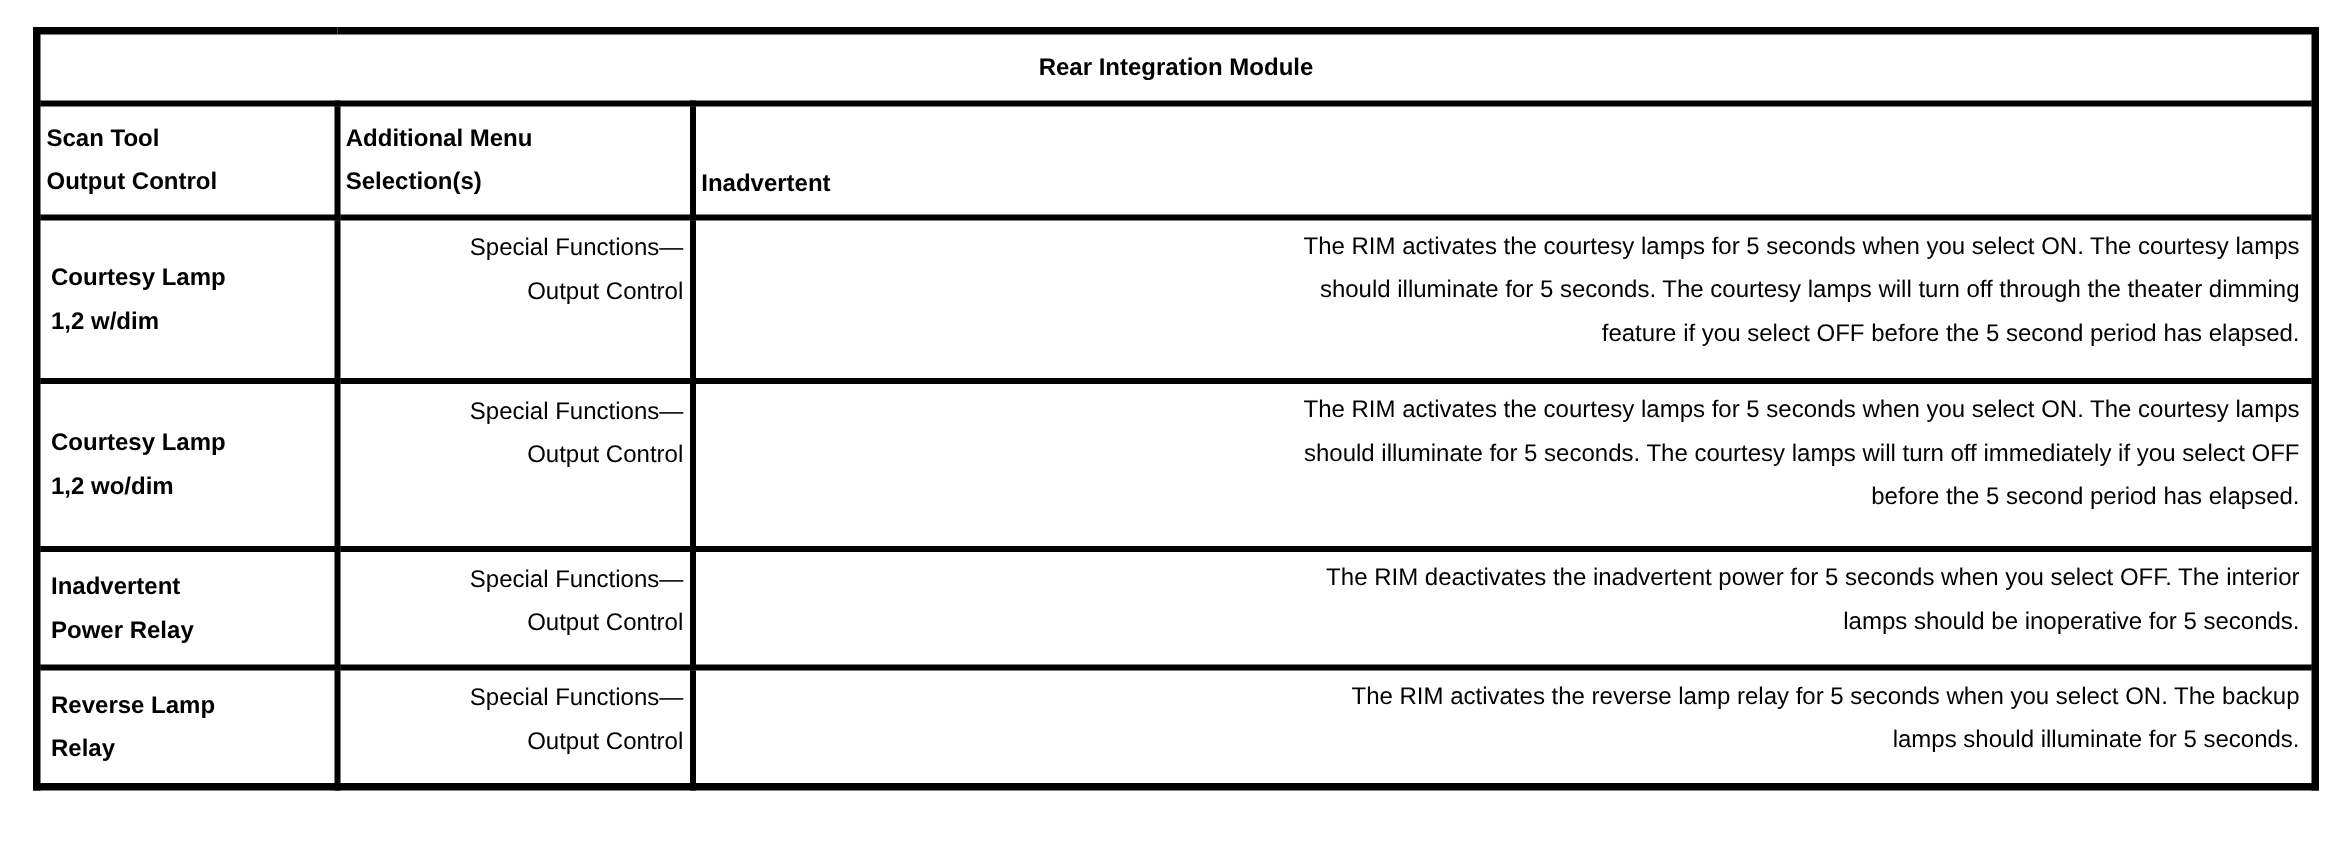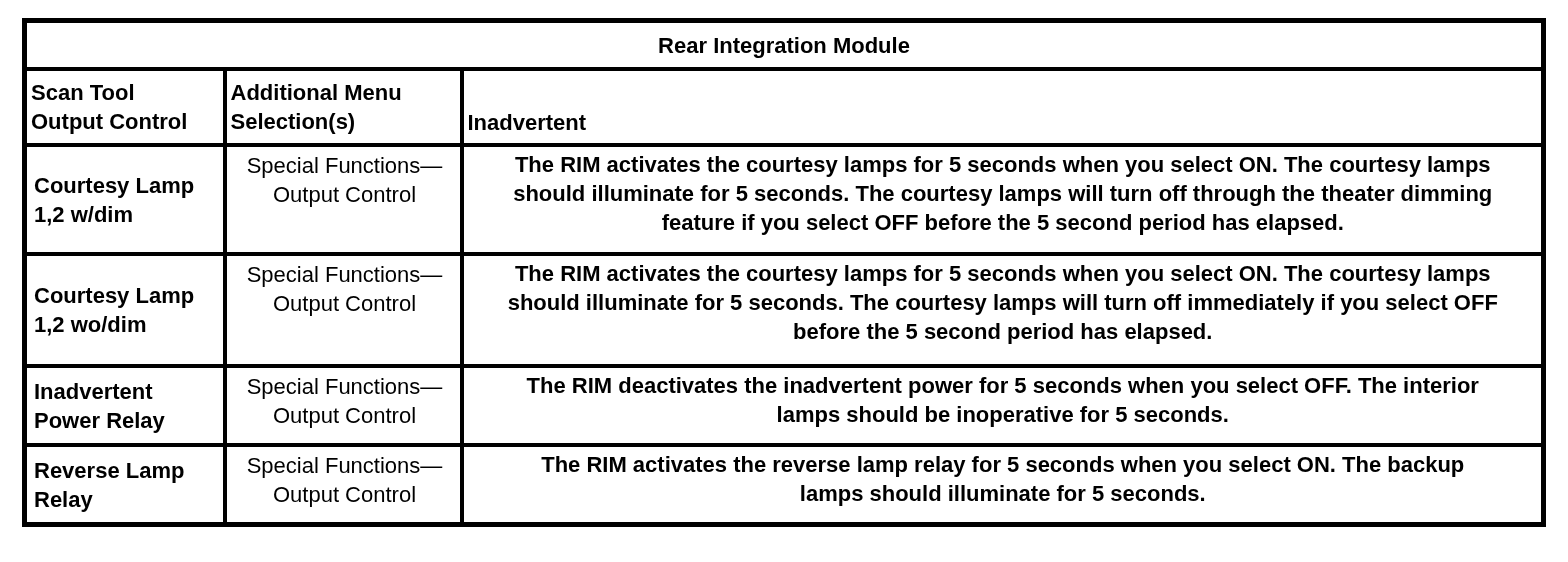--- a/index.html
+++ b/index.html
@@ -22,21 +22,21 @@
     position: absolute;
     left: 22px;
     top: 18px;
     width: 1524px;
     border-collapse: collapse;
     table-layout: fixed;
     border: 5px solid #000000;
   }
   table.rim td, table.rim th {
     border: 4px solid #000000;
-    font-size: 22px;
+    font-size: 16px;
     line-height: 29px;
     overflow: hidden;
   }
   col.c1 { width: 200px; }
   col.c2 { width: 237px; }
   col.c3 { width: auto; }
 
   td.title-cell {
     height: 40px;
     text-align: center;
@@ -57,31 +57,30 @@
     padding-bottom: 6px;
   }
   td.ctrl {
     text-align: left;
     vertical-align: middle;
     white-space: pre-line;
     padding: 4px 4px 4px 7px;
     font-weight: bold;
   }
   td.menu {
-    text-align: center;
+    text-align: right;
     vertical-align: top;
     white-space: pre-line;
     padding: 4px 4px 4px 7px;
   }
   td.desc {
-    text-align: center;
+    text-align: right;
     vertical-align: top;
     white-space: pre-line;
     padding: 3px 8px 4px 9px;
-    font-weight: bold;
   }
   tr.r-tall  td { height: 97px; }
   tr.r-tall2 td { height: 100px; }
   tr.r-short td { height: 67px; }
 </style>
 </head>
 <body>
 
 <div class="page">
   <table class="rim">

